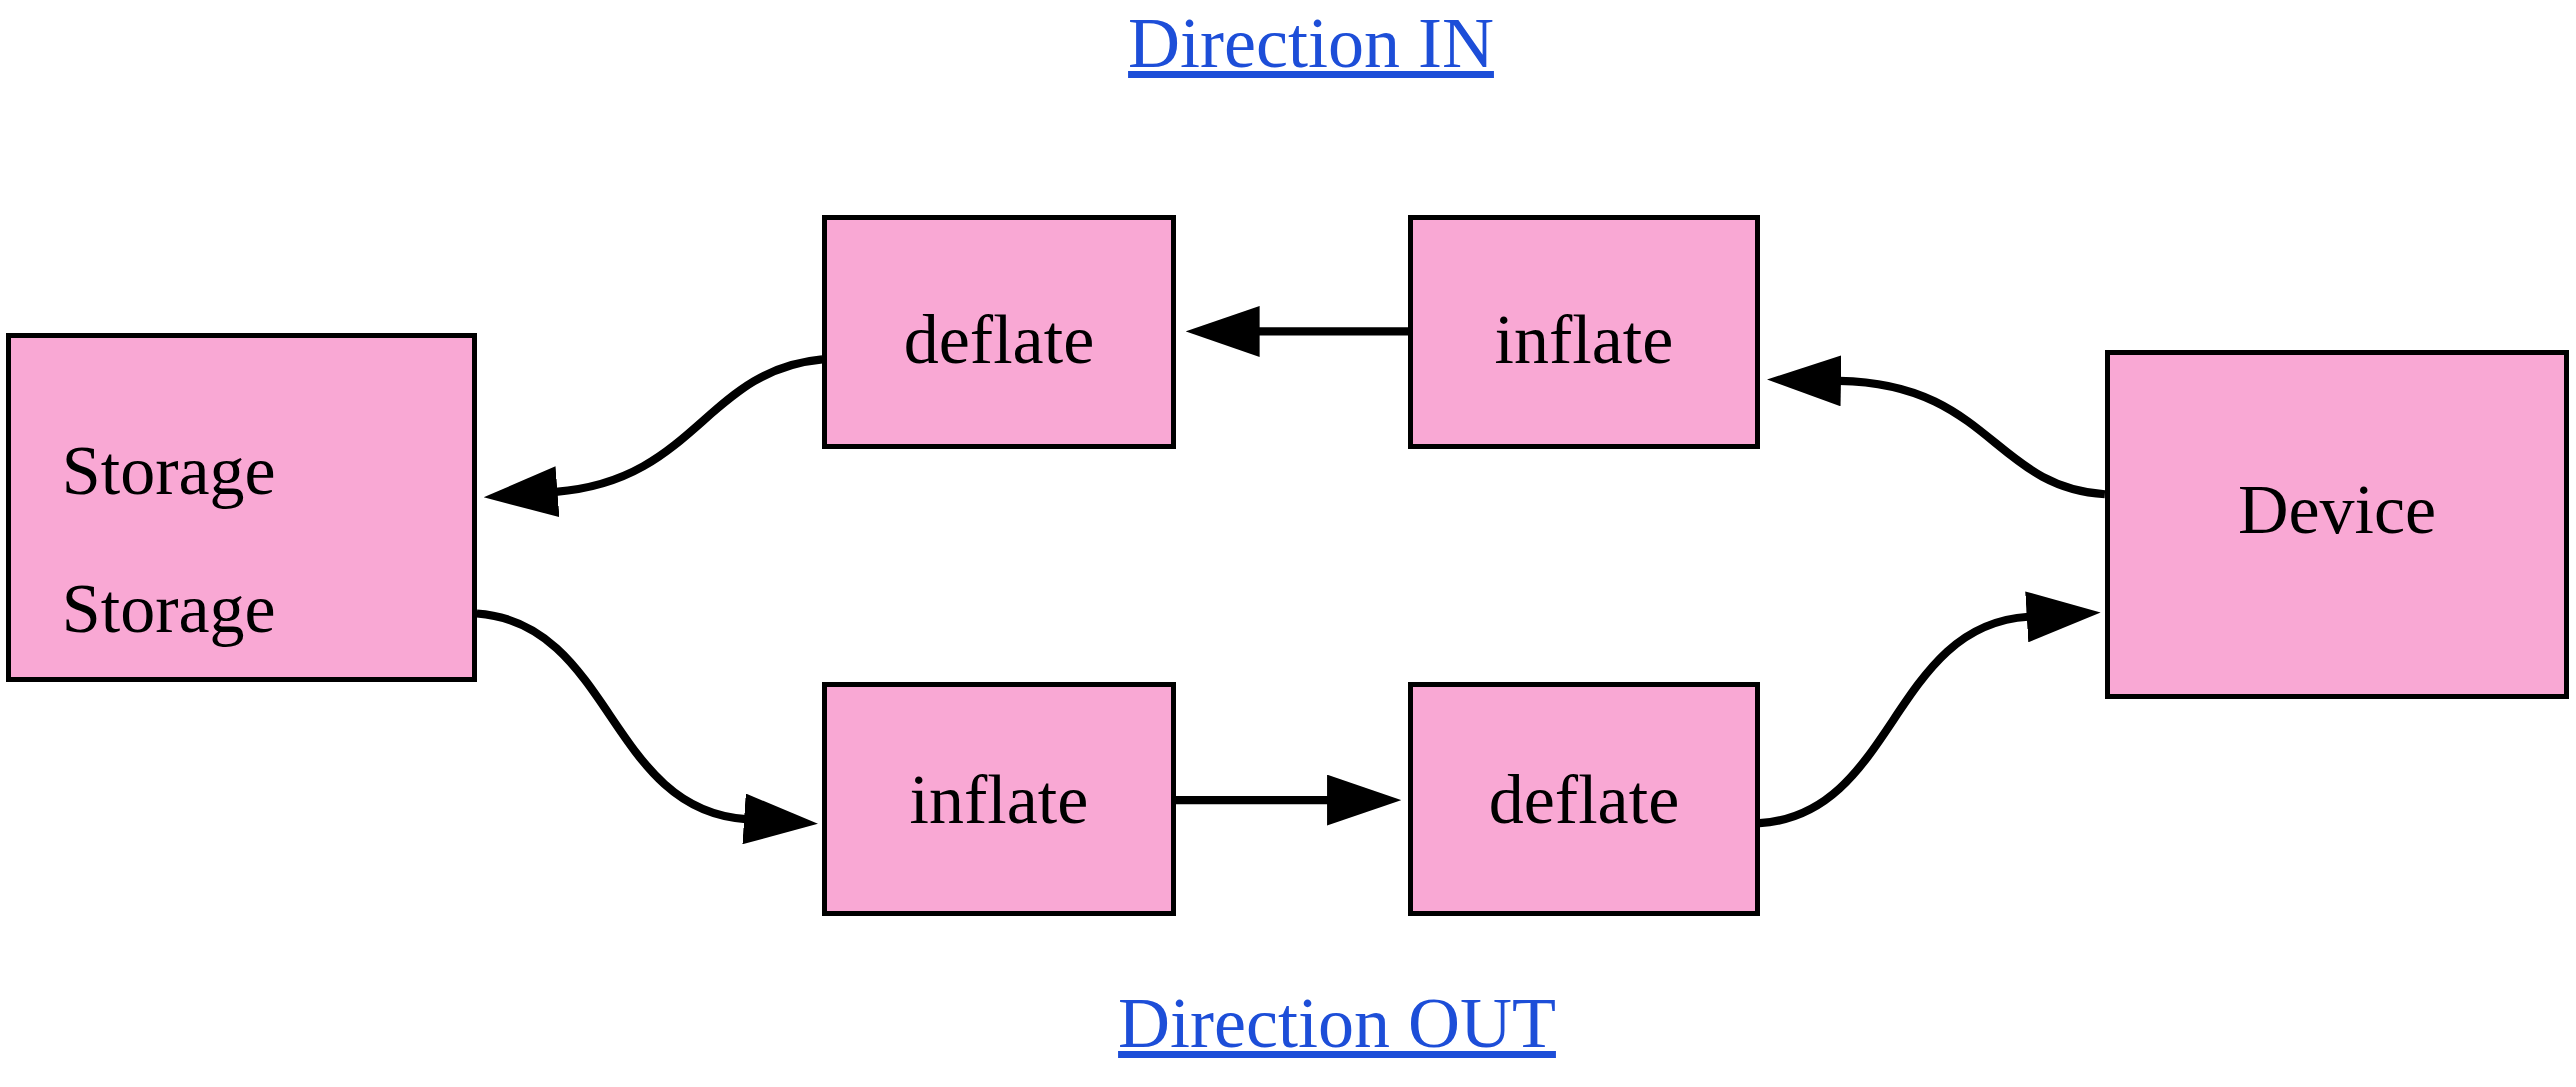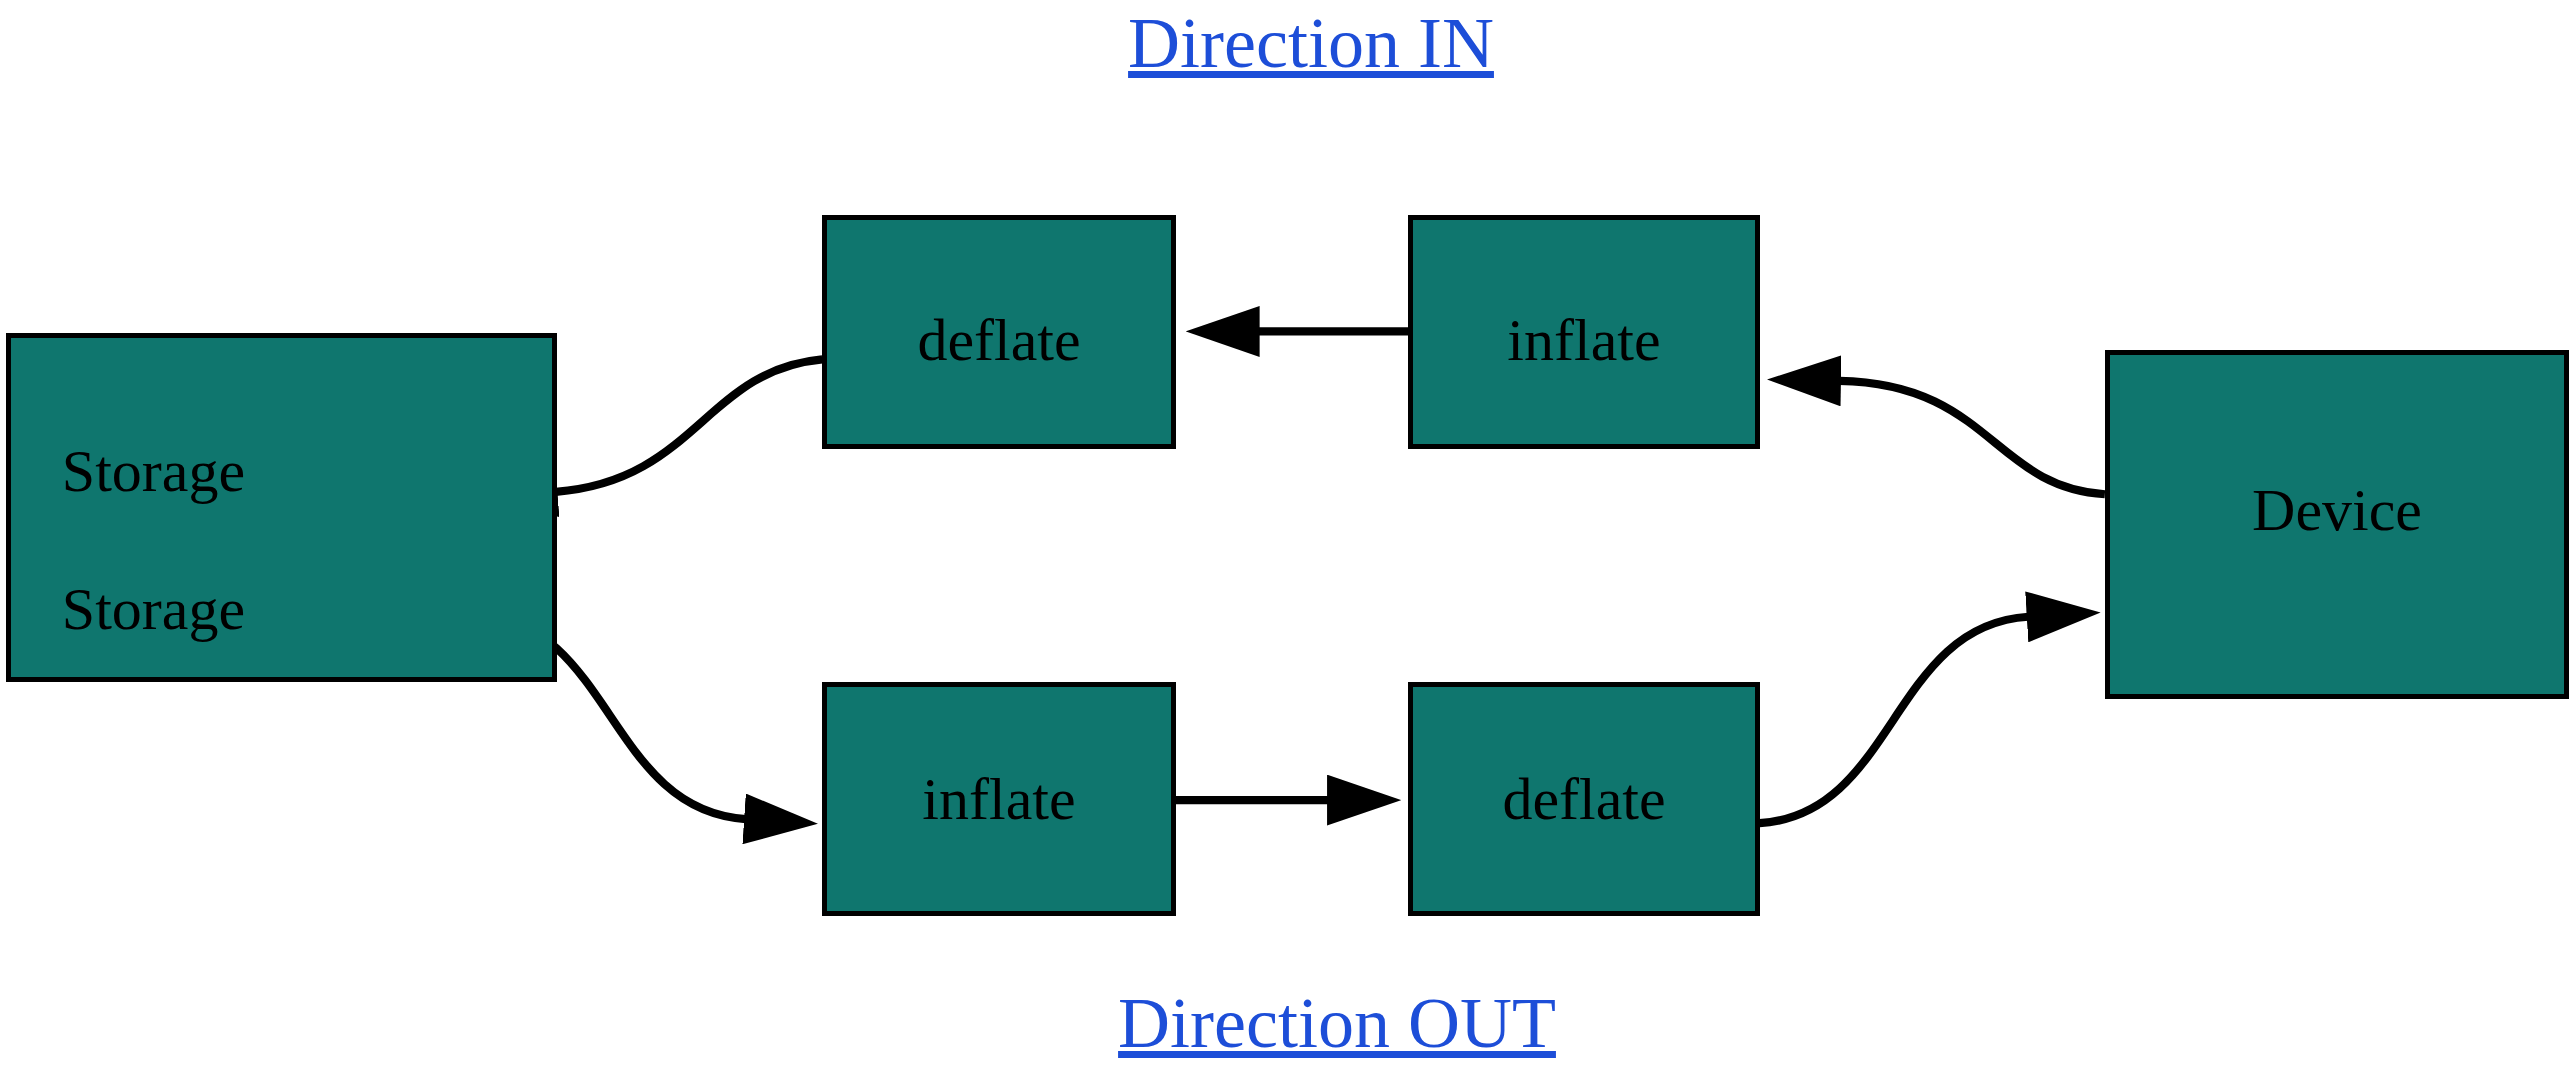--- a/index.html
+++ b/index.html
@@ -25,30 +25,30 @@
     color: #1d4ed8;
     text-decoration: underline;
   }
   #title-in  { left: 1311px; top: 0px; }
   #title-out { left: 1337px; top: 980px; }
 
   .node {
     position: absolute;
     box-sizing: border-box;
     border: 5.8px solid #000000;
-    background: #0f766e;
+    background: #f9a8d4;
     display: flex;
     align-items: center;
     justify-content: center;
-    font-size: 60px;
+    font-size: 70px;
     line-height: 1.1;
     white-space: nowrap;
   }
   #node-storage-daemon {
-    left: 5.8px; top: 333px; width: 551px; height: 349px;
+    left: 5.8px; top: 333px; width: 471px; height: 349px;
     flex-direction: column;
     align-items: flex-start;
     padding-left: 51px;
     padding-top: 64px;
     line-height: 138px;
   }
   #node-deflate-in  { left: 822px; top: 215px; width: 354px; height: 234px; padding-top: 15px; }
   #node-inflate-in  { left: 1408px; top: 215px; width: 352px; height: 234px; padding-top: 15px; }
   #node-inflate-out { left: 822px; top: 682px; width: 354px; height: 234px; }
   #node-deflate-out { left: 1408px; top: 682px; width: 352px; height: 234px; }

